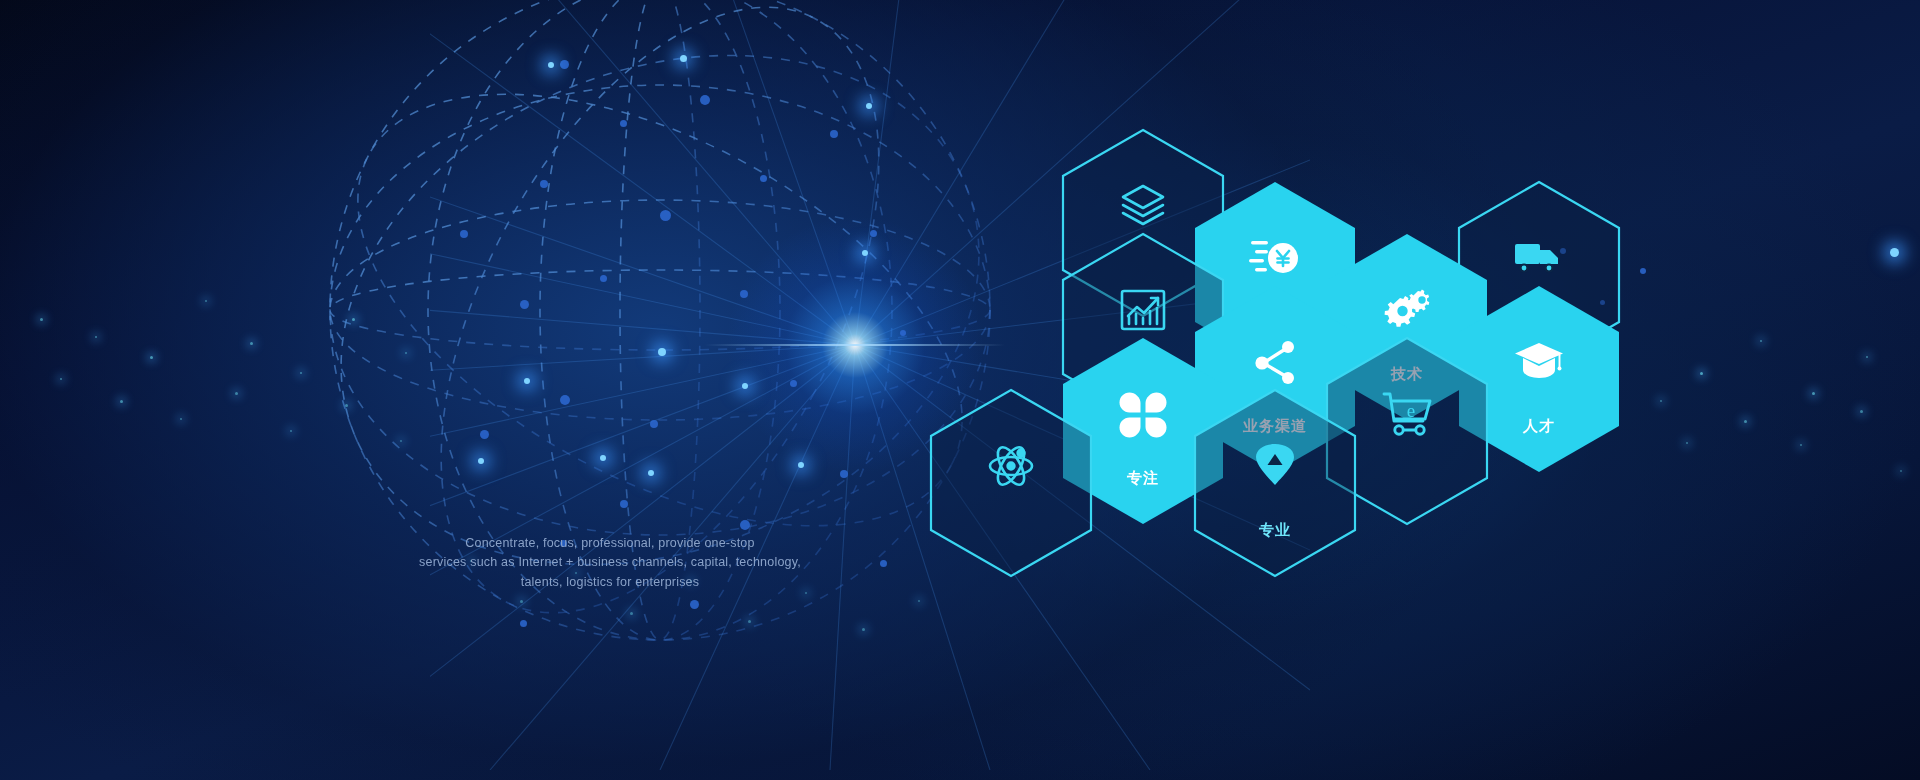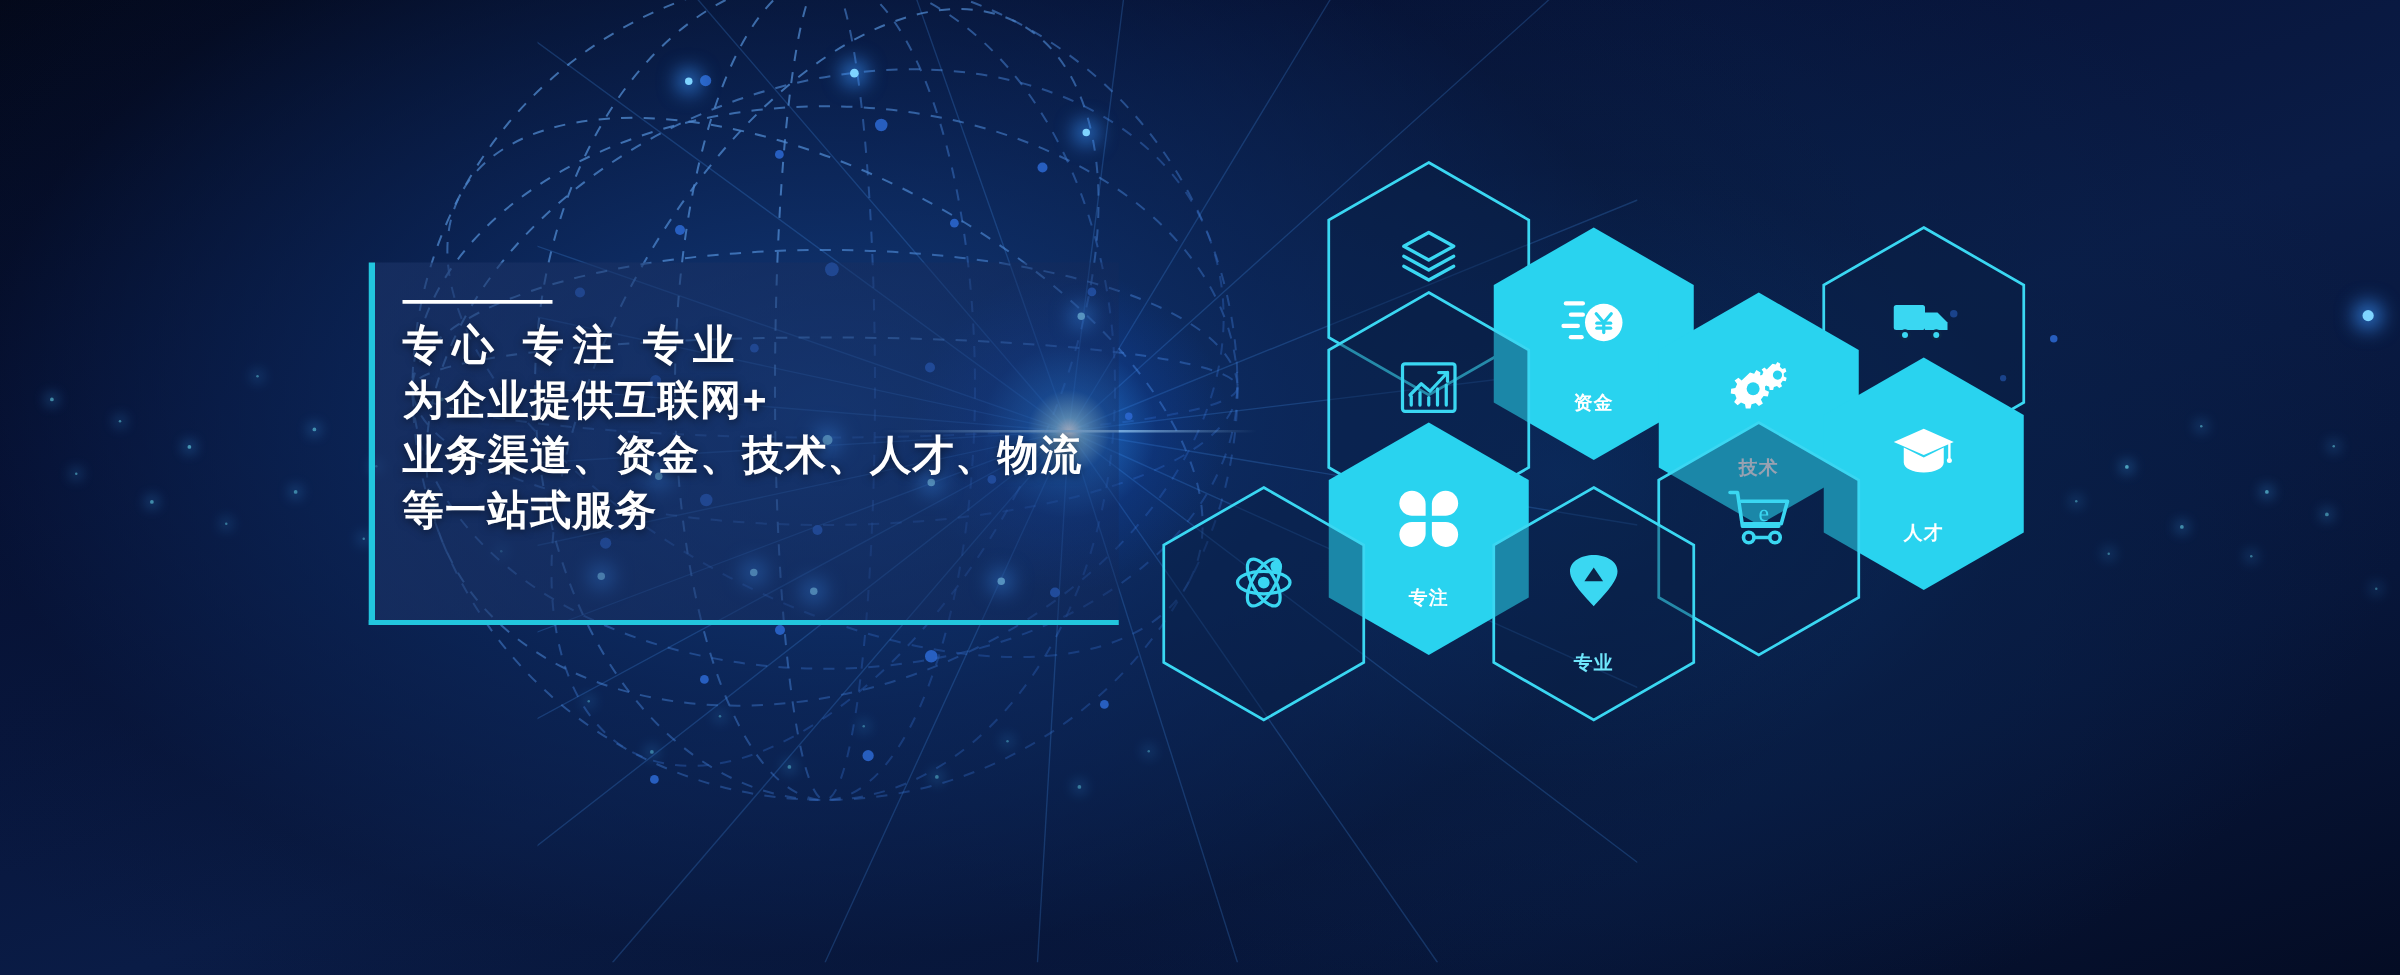--- a/index.html
+++ b/index.html
@@ -201,30 +201,26 @@
       <div class="dot glow" style="left: 658px; top: 348px; width: 8px; height: 8px; background: rgb(127, 212, 255); box-shadow: rgba(60, 150, 255, 0.8) 0px 0px 16px 6px;"></div>
       <div class="dot glow" style="left: 742px; top: 383px; width: 6px; height: 6px; background: rgb(127, 212, 255); box-shadow: rgba(60, 150, 255, 0.8) 0px 0px 16px 6px;"></div>
       <div class="dot glow" style="left: 524px; top: 378px; width: 6px; height: 6px; background: rgb(127, 212, 255); box-shadow: rgba(60, 150, 255, 0.8) 0px 0px 16px 6px;"></div>
       <div class="dot glow" style="left: 600px; top: 455px; width: 6px; height: 6px; background: rgb(127, 212, 255); box-shadow: rgba(60, 150, 255, 0.8) 0px 0px 16px 6px;"></div>
       <div class="dot glow" style="left: 648px; top: 470px; width: 6px; height: 6px; background: rgb(127, 212, 255); box-shadow: rgba(60, 150, 255, 0.8) 0px 0px 16px 6px;"></div>
       <div class="dot glow" style="left: 1890px; top: 248px; width: 9px; height: 9px; background: rgb(127, 212, 255); box-shadow: rgba(60, 150, 255, 0.8) 0px 0px 16px 6px;"></div>
       <div class="dot glow" style="left: 478px; top: 458px; width: 6px; height: 6px; background: rgb(127, 212, 255); box-shadow: rgba(60, 150, 255, 0.8) 0px 0px 16px 6px;"></div>
       <div class="dot glow" style="left: 798px; top: 462px; width: 6px; height: 6px; background: rgb(127, 212, 255); box-shadow: rgba(60, 150, 255, 0.8) 0px 0px 16px 6px;"></div>
     </div>
 
-  <div class="panel">
-    <div class="rule"></div>
-    <div class="headlines">
-      <div class="hl first">专心 专注 专业</div>
-      <div class="hl">为企业提供互联网+</div>
-      <div class="hl">业务渠道、资金、技术、人才、物流</div>
-      <div class="hl">等一站式服务</div>
-    </div>
+
+  <div class="subtitle">
+    <div>Concentrate, focus, professional, provide one-stop</div>
+    <div>services such as Internet + business channels, capital, technology,</div>
+    <div>talents, logistics for enterprises</div>
   </div>
-
 
   <div class="hexwrap" id="hexwrap">
       <div class="hex out" style="left: 1060px; top: 128px;">
         <svg width="166" height="190" viewBox="0 0 166 190" style="position:absolute;left:0;top:0">
           <polygon points="83,2 163,48 163,142 83,188 3,142 3,48" fill="rgba(10,32,68,0.42)" stroke="#3ad7f2" stroke-width="2.2"></polygon>
         </svg>
         <span class="ic"><svg width="52" height="52" viewBox="0 0 52 52" color="#3ad7f2">
             <g stroke="#3ad7f2" stroke-width="2.6" fill="none" stroke-linecap="round" stroke-linejoin="round">
               <path d="M26 6 L46 17 L26 28 L6 17 Z"></path>
               <path d="M6 25 L26 36 L46 25"></path>
@@ -299,20 +295,37 @@
         <path d="M19 14 l3.3 .9 1.8-2.9 3.3 1.9 -.6 3.4 2.6 2.5 3.3-1 1.2 3.6 -2.9 1.9 .1 3.6 3.1 1.5 -.9 3.7 -3.4-.4 -2.2 2.9 1.6 3.1 -3.2 2 -2.5-2.3 -3.4 1 -.8 3.4 -3.8-.1 -.6-3.4 -3.2-1.3 -2.7 2.1 -2.8-2.6 1.9-2.9 -1.2-3.3 -3.4-.6 .3-3.8 3.4-.5 1.4-3.2 -2-2.8 3-2.3 2.6 2.2Z"></path>
         </g>
             <circle cx="21.5" cy="27" r="5.2" fill="#29d3ef"></circle>
         <g fill="#ffffff">
               <path d="M37 7 l2.6 .6 1.3-2.1 2.4 1.4 -.4 2.5 1.9 1.8 2.4-.8 .9 2.7 -2.1 1.4 .1 2.6 2.2 1.1 -.7 2.7 -2.4-.3 -1.6 2.1 1.1 2.3 -2.3 1.4 -1.8-1.6 -2.5 .7 -.6 2.5 -2.8-.1 -.4-2.5 -2.3-1 -2 1.5 -2-1.8 1.3-2.2 -.8-2.4 -2.5-.4 .2-2.8 2.5-.4 1-2.3 -1.4-2.1 2.2-1.6 1.9 1.6Z"></path>
             </g>
         <circle cx="41" cy="16" r="3.7" fill="#29d3ef"></circle>
           </svg></span>
         <span class="lbl">技术</span>
       </div>
+      <div class="hex fill" style="left: 1192px; top: 284px;">
+        <svg width="166" height="190" viewBox="0 0 166 190" style="position:absolute;left:0;top:0">
+          <polygon points="83,2 163,48 163,142 83,188 3,142 3,48" fill="#29d3ef"></polygon>
+        </svg>
+        <span class="ic"><svg width="52" height="52" viewBox="0 0 52 52" color="#ffffff">
+            <g stroke="#ffffff" stroke-width="3.4" stroke-linecap="round" fill="none">
+        <path d="M16 26 L38 12"></path>
+              <path d="M16 28 L38 41"></path>
+            </g>
+        <g fill="#ffffff">
+              <circle cx="39" cy="11" r="6"></circle>
+              <circle cx="13" cy="27" r="6.6"></circle>
+              <circle cx="39" cy="42" r="6"></circle>
+            </g>
+          </svg></span>
+        <span class="lbl">业务渠道</span>
+      </div>
       <div class="hex fill" style="left: 1060px; top: 336px;">
         <svg width="166" height="190" viewBox="0 0 166 190" style="position:absolute;left:0;top:0">
           <polygon points="83,2 163,48 163,142 83,188 3,142 3,48" fill="#29d3ef"></polygon>
         </svg>
         <span class="ic"><svg width="52" height="52" viewBox="0 0 52 52" color="#ffffff">
             <g fill="#ffffff">
         <path d="M23.5 24.5 H12.5 C6.9 24.5 2.5 20.1 2.5 14.5 C2.5 8.9 6.9 4.5 12.5 4.5 C18.1 4.5 23.5 9.4 23.5 15 Z"></path>
         <path d="M28.5 24.5 V15 C28.5 9.4 33.9 4.5 39.5 4.5 C45.1 4.5 49.5 8.9 49.5 14.5 C49.5 20.1 45.1 24.5 39.5 24.5 Z"></path>
         <path d="M23.5 29.5 V39 C23.5 44.6 18.1 49.5 12.5 49.5 C6.9 49.5 2.5 45.1 2.5 39.5 C2.5 33.9 6.9 29.5 12.5 29.5 Z"></path>
         <path d="M28.5 29.5 H39.5 C45.1 29.5 49.5 33.9 49.5 39.5 C49.5 45.1 45.1 49.5 39.5 49.5 C33.9 49.5 28.5 44.6 28.5 39 Z"></path>

